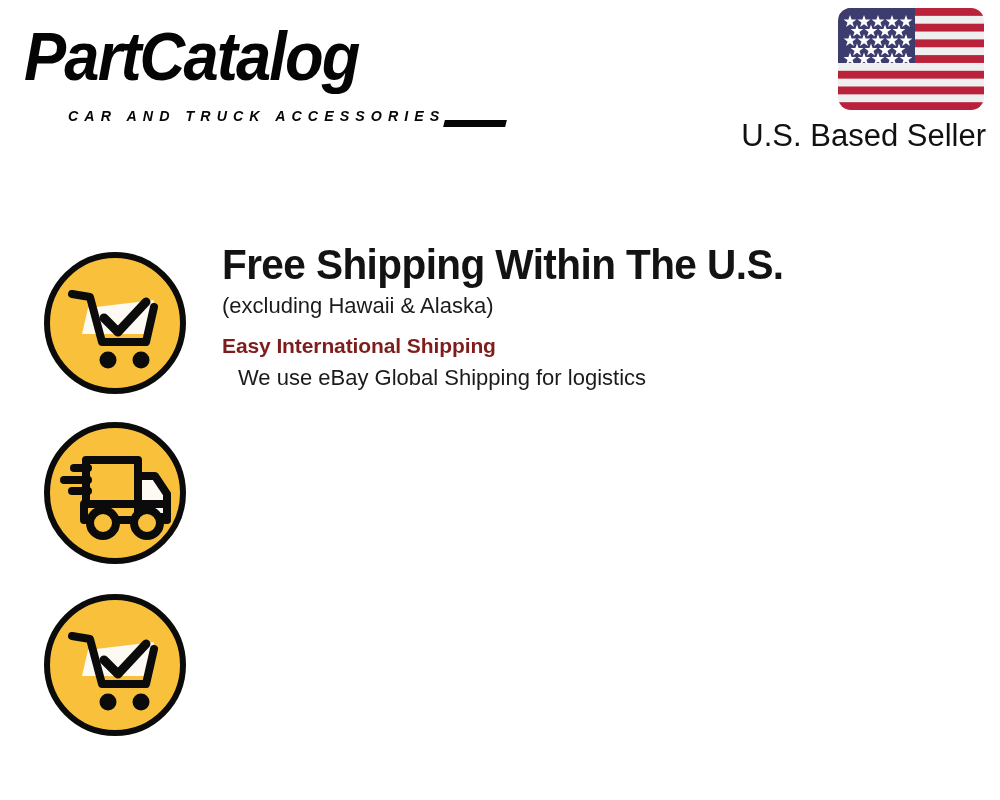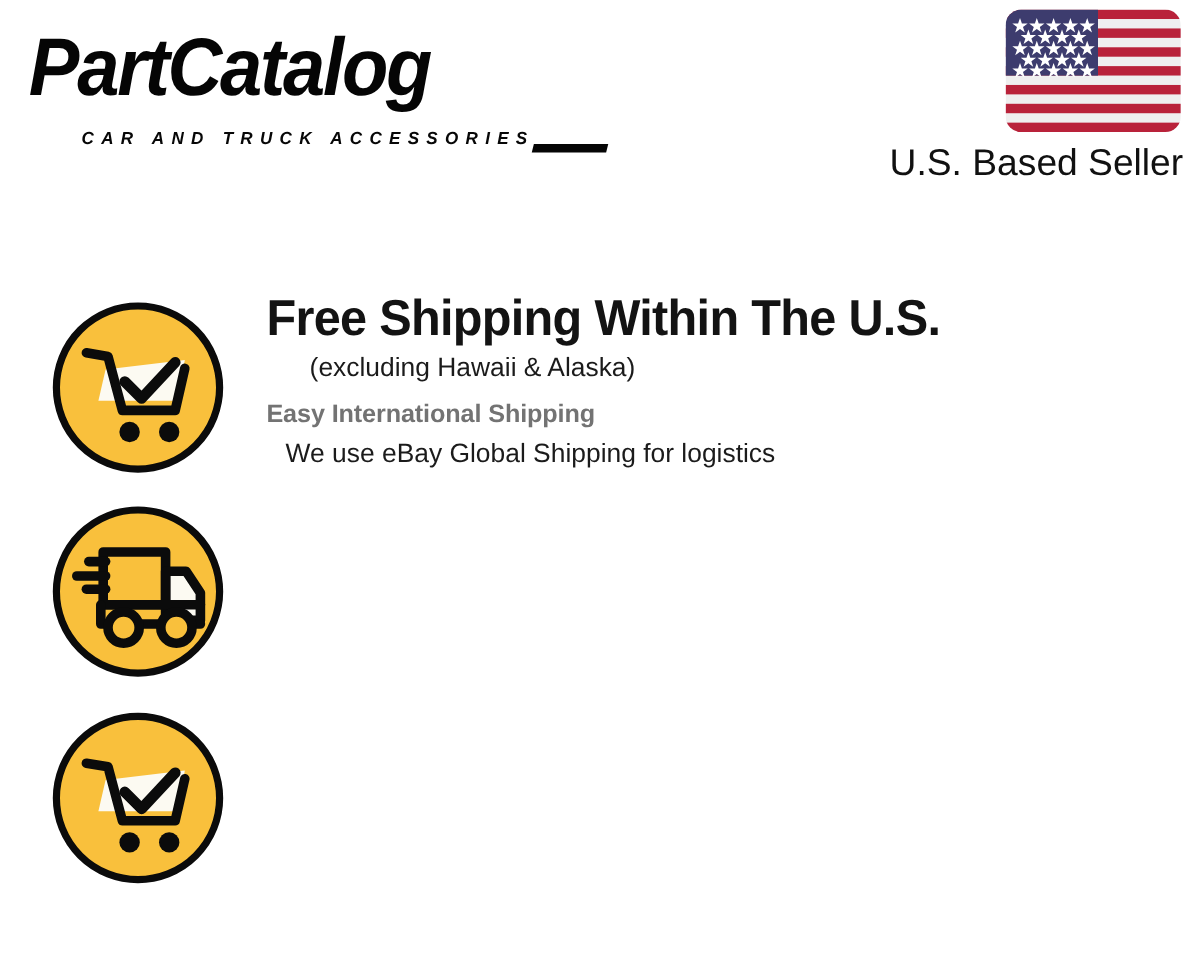--- a/index.html
+++ b/index.html
@@ -143,29 +143,28 @@
     transform: scaleX(0.965);
     transform-origin: left center;
   }
   .feat-sub {
     font-family: "Liberation Sans", sans-serif;
     font-weight: 400;
     font-size: 22px;
     line-height: 32px;
     color: #1b1b1b;
     white-space: nowrap;
-    margin-left: 36px;
   }
   .feat-bold {
     font-family: "Liberation Sans", sans-serif;
     font-weight: 700;
     font-size: 21px;
     line-height: 32px;
     letter-spacing: -0.1px;
-    color: #737373;
+    color: #7f1d1d;
     white-space: nowrap;
     margin-top: 8px;
   }
   .feat-note {
     font-family: "Liberation Sans", sans-serif;
     font-weight: 400;
     font-size: 22px;
     line-height: 32px;
     color: #1b1b1b;
     white-space: nowrap;

